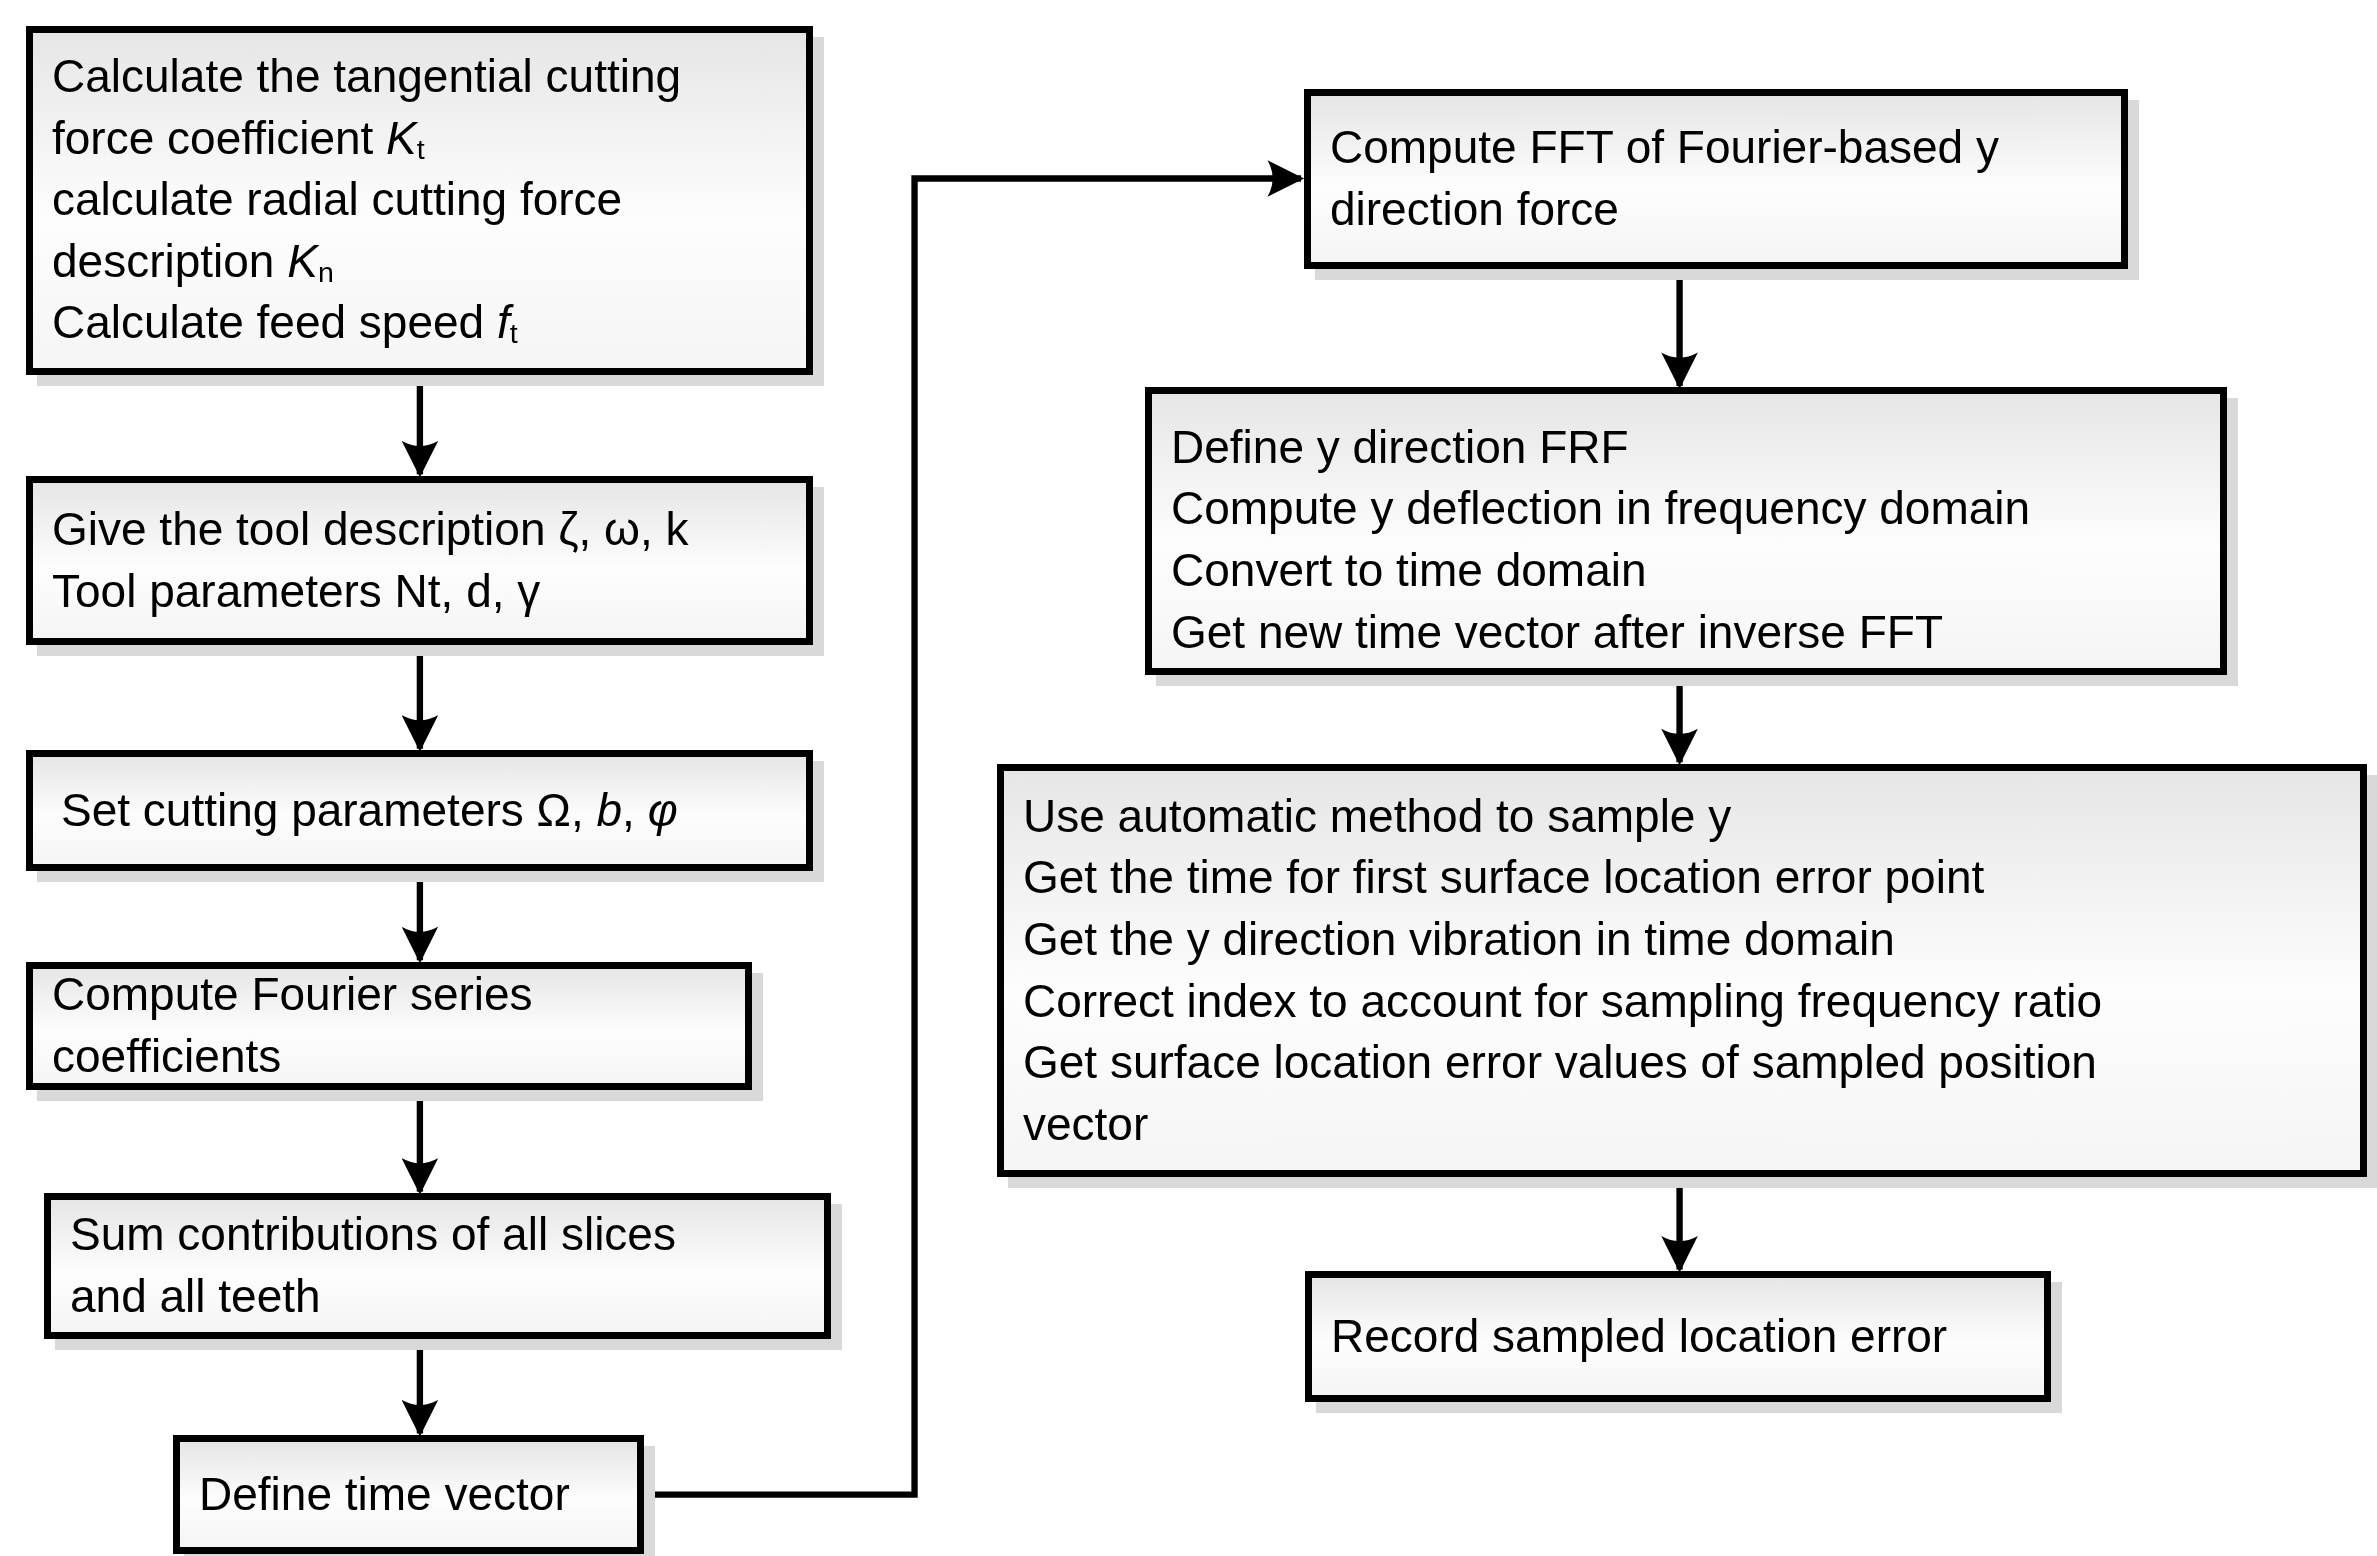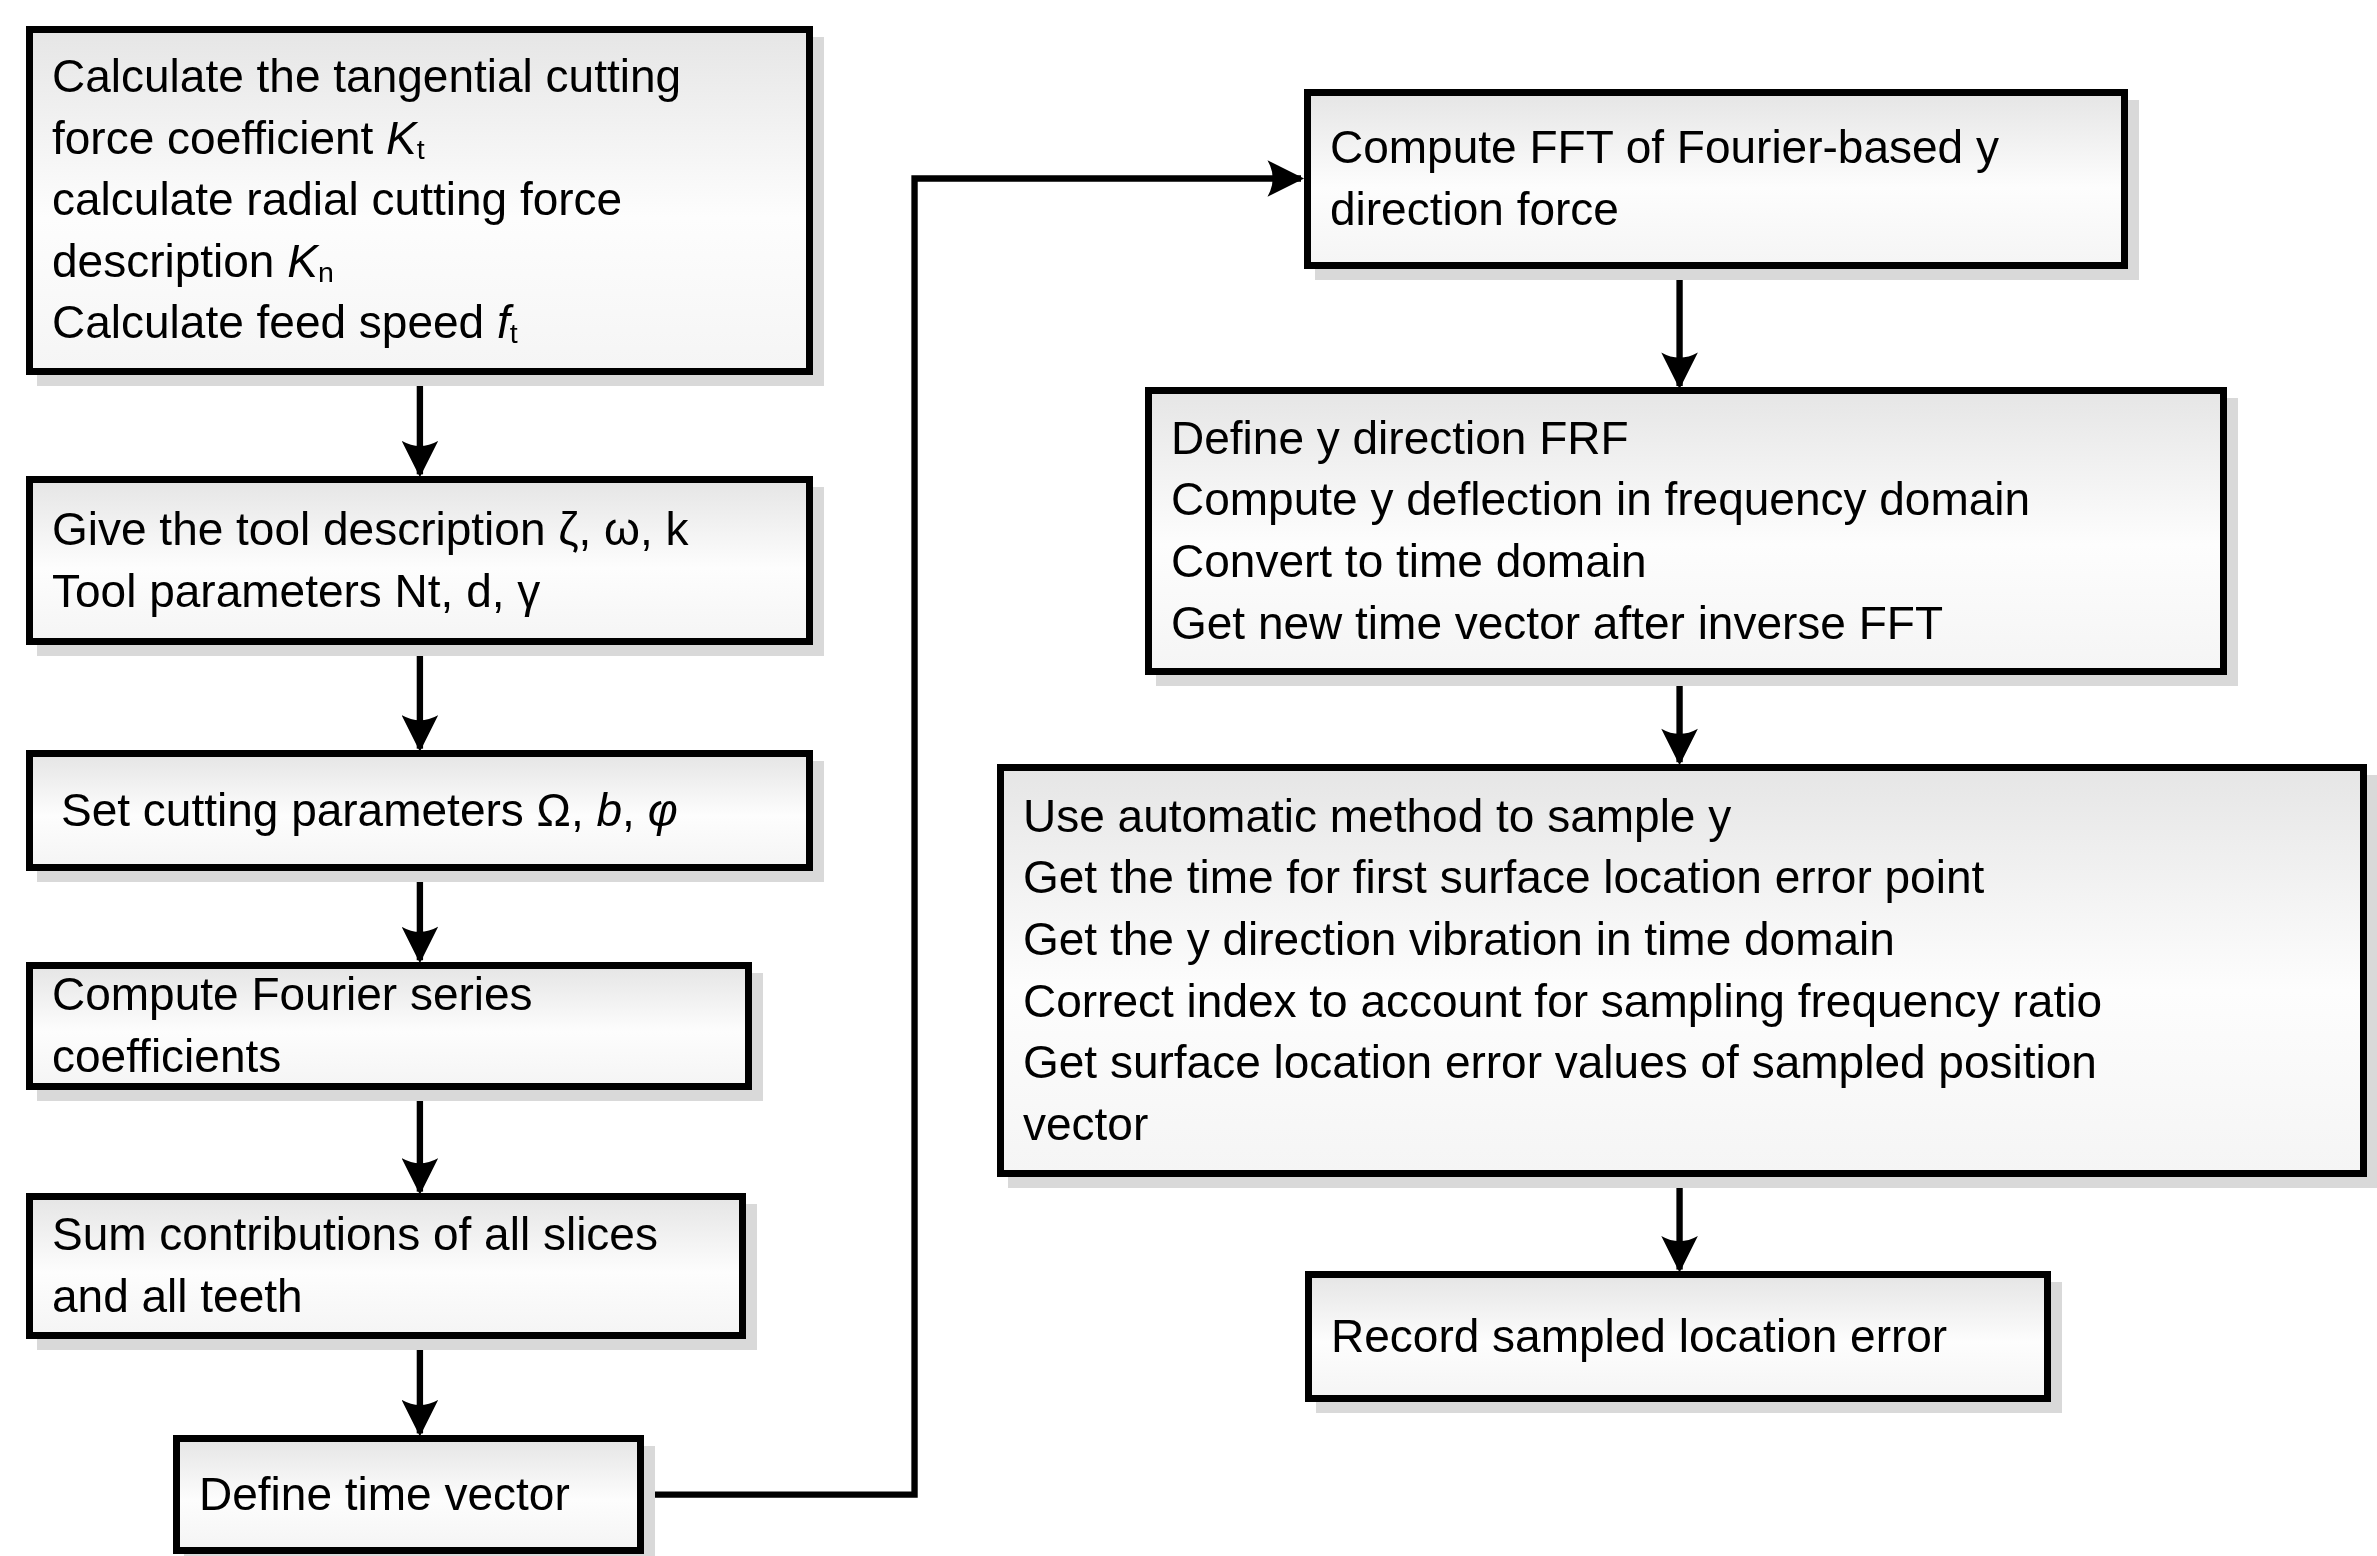--- a/index.html
+++ b/index.html
@@ -25,24 +25,24 @@
     padding:4.8px 19px;
   }
   .tl{white-space:nowrap;}
   .i{font-style:italic;}
   .sub{font-size:0.62em; vertical-align:-0.18em;}
   
   .n0{left:26px;  top:25.5px;   width:787px;  height:349px;}
   .n1{left:26px;  top:476px;  width:787px;  height:169px;}
   .n2{left:26px;  top:750px;  width:787px;  height:121px;padding-left:28px;}
   .n3{left:26px;  top:962px; width:726px;  height:128px;}
-  .n4{left:26px;  top:1193px; width:720px;  height:146px;}
+  .n4{left:44px;  top:1193px; width:787px;  height:146px;}
   .n5{left:173px; top:1435px; width:471px;  height:119px;}
   .n6{left:1304px;top:89px;  width:824px; height:180px;}
-  .n7{left:1145px;top:387px;  width:1082px; height:288px;}
+  .n7{left:1145px;top:387px;  width:1082px; height:288px;justify-content:flex-end;}
   .n8{left:997px;top:764px;  width:1370px; height:413px;}
   .n9{left:1305px;top:1271px; width:746px;  height:131px;}
 </style>
 </head>
 <body>
 
 <div id="canvas">
 
   <svg id="edges" width="2377" height="1557" viewBox="0 0 2989 1957" xmlns="http://www.w3.org/2000/svg">
     <defs>

